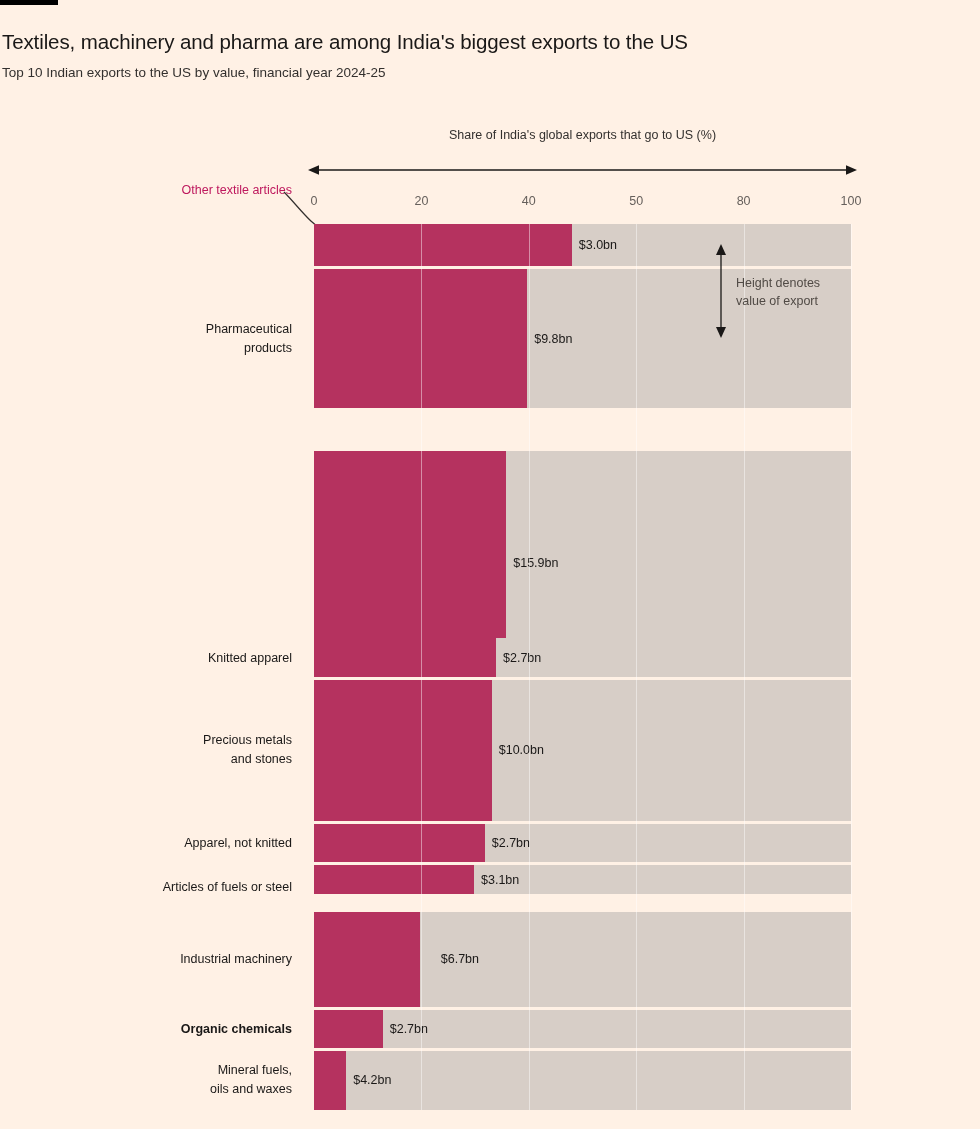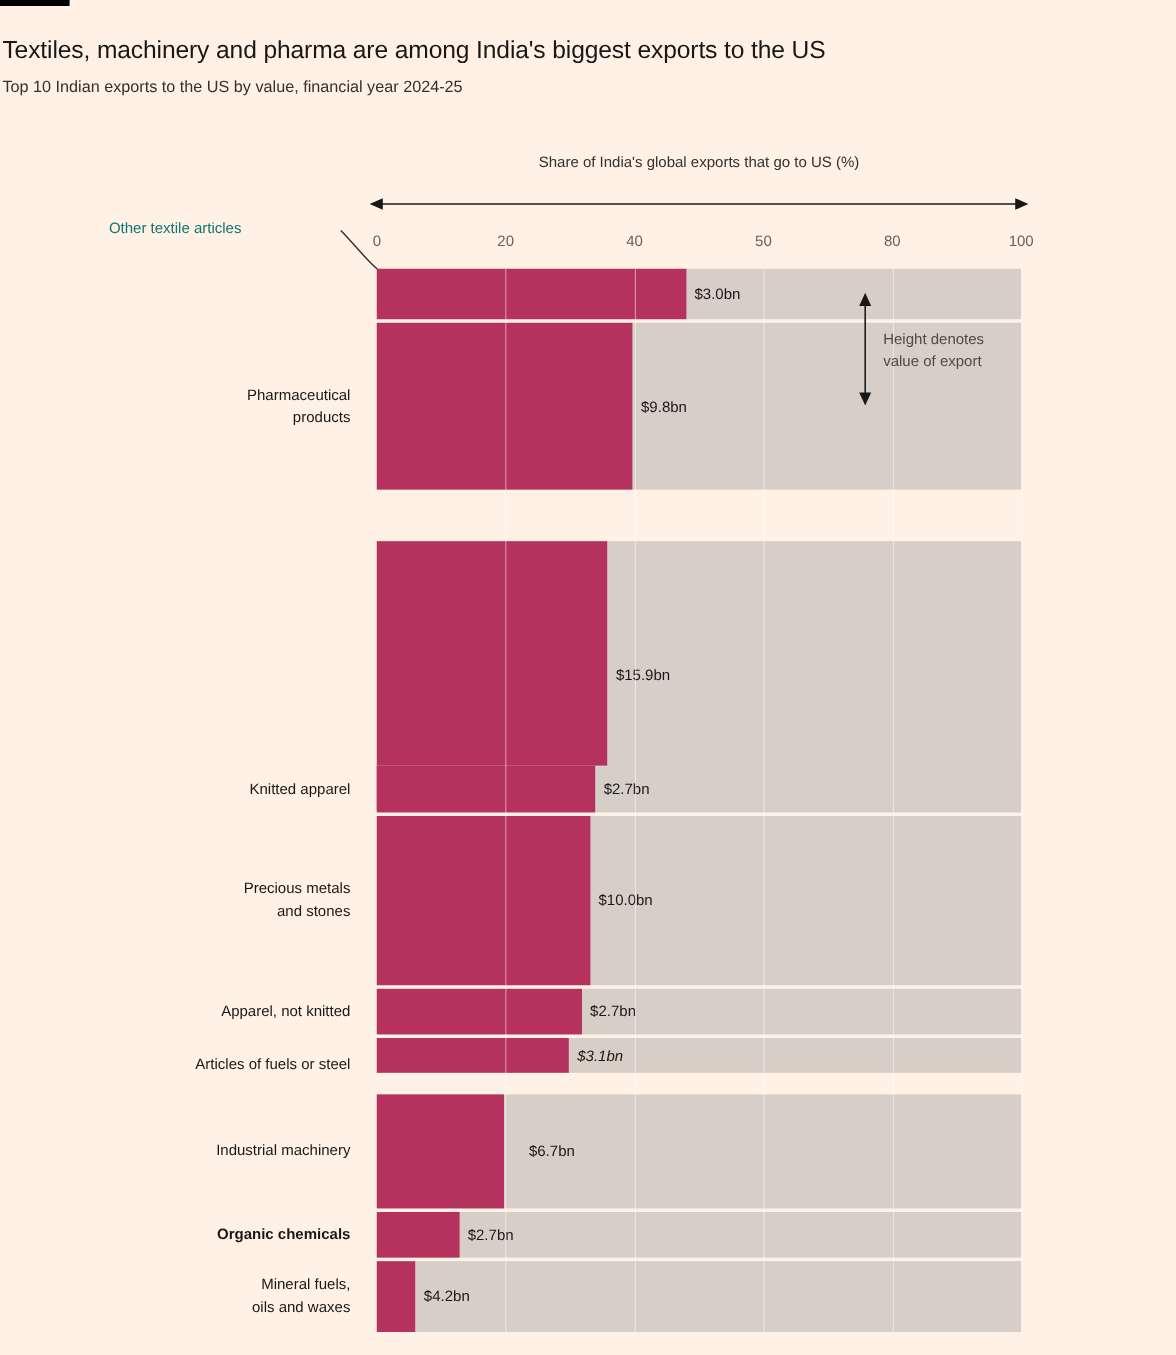--- a/index.html
+++ b/index.html
@@ -145,24 +145,24 @@
     line-height: 19px;
     color: #1a1817;
     transform: translateY(-50%);
     white-space: pre-line;
   }
   
   #cat-label-0 {
     position: absolute;
     left: 0; top: 181px;
     width: 292px;
-    text-align: center;
+    text-align: right;
     font-size: 12.5px;
     line-height: 19px;
-    color: #0f766e;
+    color: #be185d;
   }
   #leader {
     position: absolute;
     left: 280px; top: 190px;
     width: 60px; height: 56px;
   }
 
   
   #annotation {
     position: absolute;
@@ -241,21 +241,21 @@
       <div class="row" style="top: 455.628px; height: 141.283px;">
         <div class="row-track"></div>
         <div class="row-bar" style="width: 177.747px; background: rgb(181, 50, 95);"></div>
         <div class="row-value" style="left: 177.747px;">$10.0bn</div>
       </div>
       <div class="row" style="top: 599.911px; height: 38.1464px;">
         <div class="row-track"></div>
         <div class="row-bar" style="width: 170.766px; background: rgb(181, 50, 95);"></div>
         <div class="row-value" style="left: 170.766px;">$2.7bn</div>
       </div>
-      <div class="row" style="top: 641.058px; height: 29px; font-style: italic;">
+      <div class="row" style="top: 641.058px; height: 29px;">
         <div class="row-track"></div>
         <div class="row-bar" style="width: 160.026px; background: rgb(181, 50, 95);"></div>
         <div class="row-value" style="left: 160.026px;">$3.1bn</div>
       </div>
       <div class="row" style="top: 687.855px; height: 94.6595px;">
         <div class="row-track"></div>
         <div class="row-bar" style="width: 105.789px; background: rgb(181, 50, 95);"></div>
         <div class="row-value" style="left: 105.789px; padding-left: 21px;">$6.7bn</div>
       </div>
       <div class="row" style="top: 785.515px; height: 38.1464px;">

